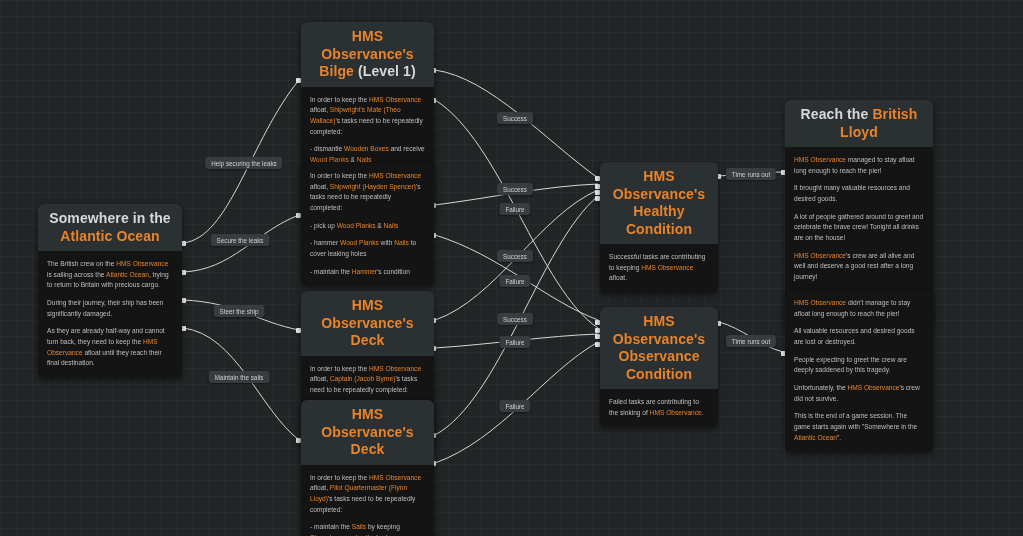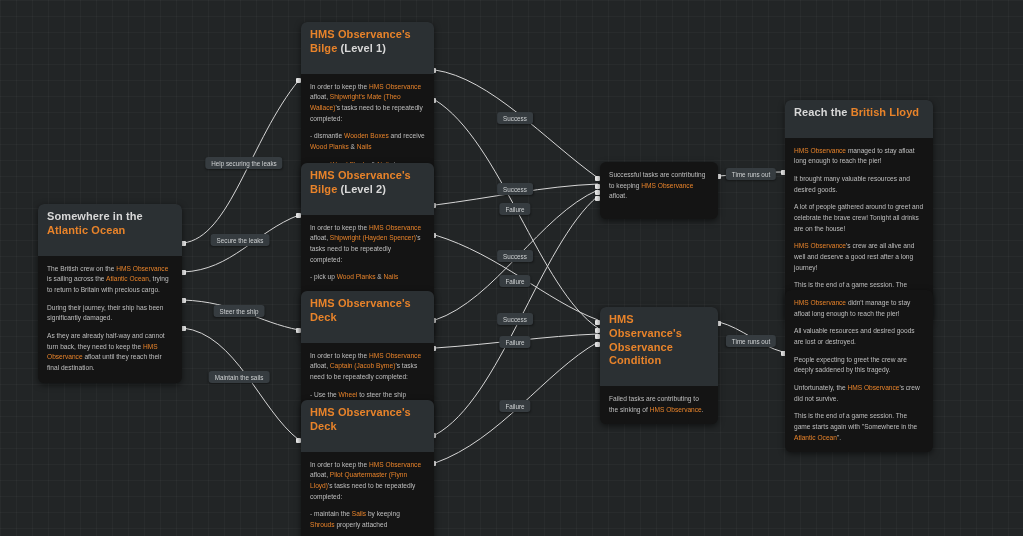--- a/index.html
+++ b/index.html
@@ -20,25 +20,26 @@
   .node{
     position:absolute;
     background:#141414;
     border-radius:6px;
     box-shadow:0 2px 6px rgba(0,0,0,0.55);
     overflow:hidden;
   }
   .node .hdr{
     background:#2b3033;
     color:#d8d8d8;
-    font-size:11px;
+    font-size:14px;
     font-weight:bold;
-    padding:6px 9px 18px 9px;
+    padding:6px 9px 6px 9px;
     letter-spacing:.1px;
     line-height:1.25;
+    text-align:center;
   }
   .node .body{
     padding:8px 9px 9px 9px;
     color:#bfbfbf;
     font-size:6.6px;
     line-height:1.62;
   }
   .node .body p{margin:0 0 7px 0;}
   .node .body p:last-child{margin-bottom:0;}
   .hl{color:#e8832a;}
@@ -121,21 +122,20 @@
       <div class="node" style="left: 301px; top: 22px; width: 133px; min-height: 113px;">
         <div class="hdr"><span class="hl-b">HMS Observance's Bilge</span> (Level 1)</div>
         <div class="body">
           <p>In order to keep the <span class="hl">HMS Observance</span> afloat, <span class="hl">Shipwright's Mate (Theo Wallace)</span>'s tasks need to be repeatedly completed:</p>
           <p>- dismantle <span class="hl">Wooden Boxes</span> and receive <span class="hl">Wood Planks</span> &amp; <span class="hl">Nails</span></p>
           <p>- carry <span class="hl">Wood Planks</span> &amp; <span class="hl">Nails</span> to <span class="hl">Shipwright (Hayden Spencer)</span></p>
           <p>- maintain <span class="hl">Saw</span>'s condition</p>
         </div>
       </div>
       <div class="node" style="left: 301px; top: 163px; width: 133px; min-height: 105px;">
-        <div class="hdr"><span class="hl-b">HMS Observance's Bilge</span> (Level 2)</div>
         <div class="body">
           <p>In order to keep the <span class="hl">HMS Observance</span> afloat, <span class="hl">Shipwright (Hayden Spencer)</span>'s tasks need to be repeatedly completed:</p>
           <p>- pick up <span class="hl">Wood Planks</span> &amp; <span class="hl">Nails</span></p>
           <p>- hammer <span class="hl">Wood Planks</span> with <span class="hl">Nails</span> to cover leaking holes</p>
           <p>- maintain the <span class="hl">Hammer</span>'s condition</p>
         </div>
       </div>
       <div class="node" style="left: 301px; top: 291px; width: 133px; min-height: 80px;">
         <div class="hdr"><span class="hl-b">HMS Observance's Deck</span></div>
         <div class="body">
@@ -146,20 +146,21 @@
       </div>
       <div class="node" style="left: 301px; top: 400px; width: 133px; min-height: 98px;">
         <div class="hdr"><span class="hl-b">HMS Observance's Deck</span></div>
         <div class="body">
           <p>In order to keep the <span class="hl">HMS Observance</span> afloat, <span class="hl">Pilot Quartermaster (Flynn Lloyd)</span>'s tasks need to be repeatedly completed:</p>
           <p>- maintain the <span class="hl">Sails</span> by keeping <span class="hl">Shrouds</span> properly attached</p>
           <p>- remove extra Seawater &amp; Unwanted Objects from the <span class="hl">Deck</span></p>
         </div>
       </div>
       <div class="node" style="left: 600px; top: 162px; width: 118px; min-height: 57px;">
+        <div class="hdr"><span class="hl-b">HMS Observance's Healthy Condition</span></div>
         <div class="body">
           <p>Successful tasks are contributing to keeping <span class="hl">HMS Observance</span> afloat.</p>
         </div>
       </div>
       <div class="node" style="left: 600px; top: 307px; width: 118px; min-height: 57px;">
         <div class="hdr"><span class="hl-b">HMS Observance's Observance Condition</span></div>
         <div class="body">
           <p>Failed tasks are contributing to the sinking of <span class="hl">HMS Observance</span>.</p>
         </div>
       </div>

